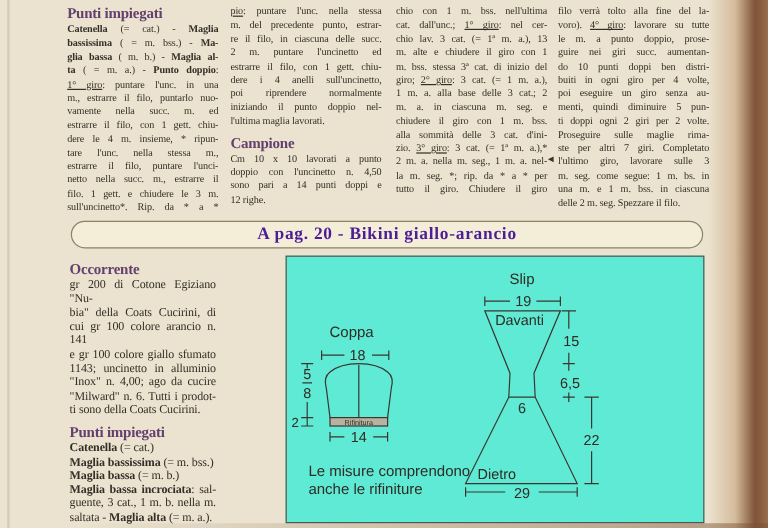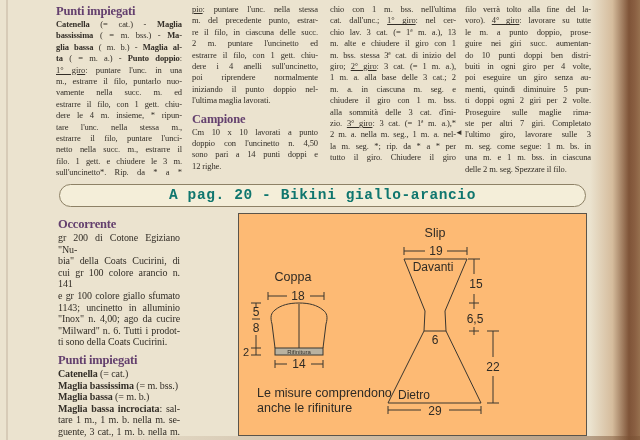--- a/index.html
+++ b/index.html
@@ -23,27 +23,27 @@
   }
   .gap{height:5px;}
   
   .band{
     position:absolute; left:59px; top:184px; width:527px; height:23px;
     box-sizing:border-box; border:1.2px solid #8d8166; border-radius:12px;
     background:#f4eed9; text-align:center;
   }
   .band span{
     display:inline-block; line-height:21px;
-    font-family:Liberation Mono, monospace; font-weight:bold;
-    font-size:14.5px; letter-spacing:.6px; color:#0f766e;
+    font-family:Liberation Serif, serif; font-weight:bold;
+    font-size:14.5px; letter-spacing:.6px; color:#4c1d95;
   }
   
   .diagram-box{
     position:absolute; left:238px; top:213px; width:349px; height:223px;
-    box-sizing:border-box; border:1px solid #5a544a; background:#fdba74;
+    box-sizing:border-box; border:1px solid #5a544a; background:#5eead4;
   }
   .diagram-box svg{position:absolute; left:0; top:0;}
   .note{
     position:absolute; left:18px; top:172px;
     font-family:"Liberation Sans", sans-serif; font-size:12.5px;
     line-height:15px; color:#2f2b25;
   }
   .svglabel{
     font-family:"Liberation Sans", sans-serif; fill:#2f2b25;
   }
@@ -153,21 +153,20 @@
       <div class="bodyline">1143; uncinetto in alluminio</div>
       <div class="bodyline">"Inox" n. 4,00; ago da cucire</div>
       <div class="bodyline">"Milward" n. 6. Tutti i prodot-</div>
       <div class="bodyline noj">ti  sono della Coats Cucirini.</div>
       <div class="gap"></div>
       <div class="heading">Punti impiegati</div>
       <div class="bodyline noj"><b>Catenella</b> (= cat.)</div>
       <div class="bodyline noj"><b>Maglia bassissima</b> (= m. bss.)</div>
       <div class="bodyline noj"><b>Maglia bassa</b> (= m. b.)</div>
       <div class="bodyline"><b>Maglia bassa incrociata</b>: sal-</div>
-      <div class="bodyline">tare 1 m., 1 m. b. nella m. se-</div>
       <div class="bodyline">guente, 3 cat., 1 m. b. nella m.</div>
       <div class="bodyline noj">saltata - <b>Maglia alta</b> (= m. a.).</div>
       <div class="gap"></div>
       <div class="heading">Campione</div>
     </div>
 
   <div class="diagram-box">
     <svg width="347" height="221" viewBox="0 0 347 221">
       <g stroke="#3a362f" stroke-width="1" fill="none">
         <path d="M165,45 H228 L206,97 L207,117 L242,189 H149 L185,117 L186,97 Z"></path>

